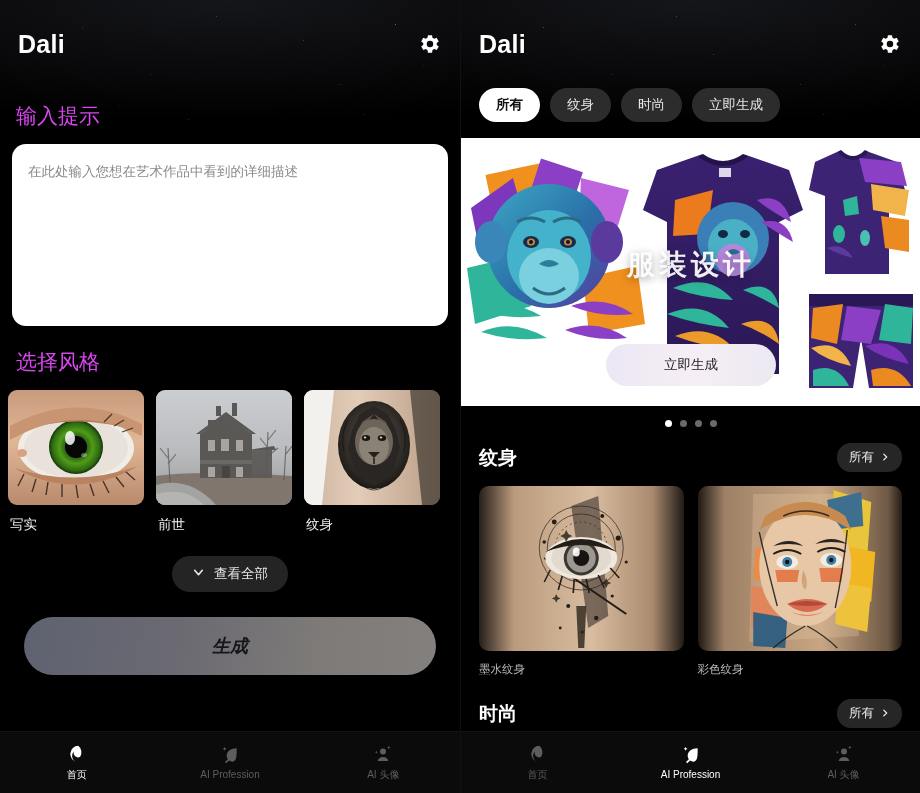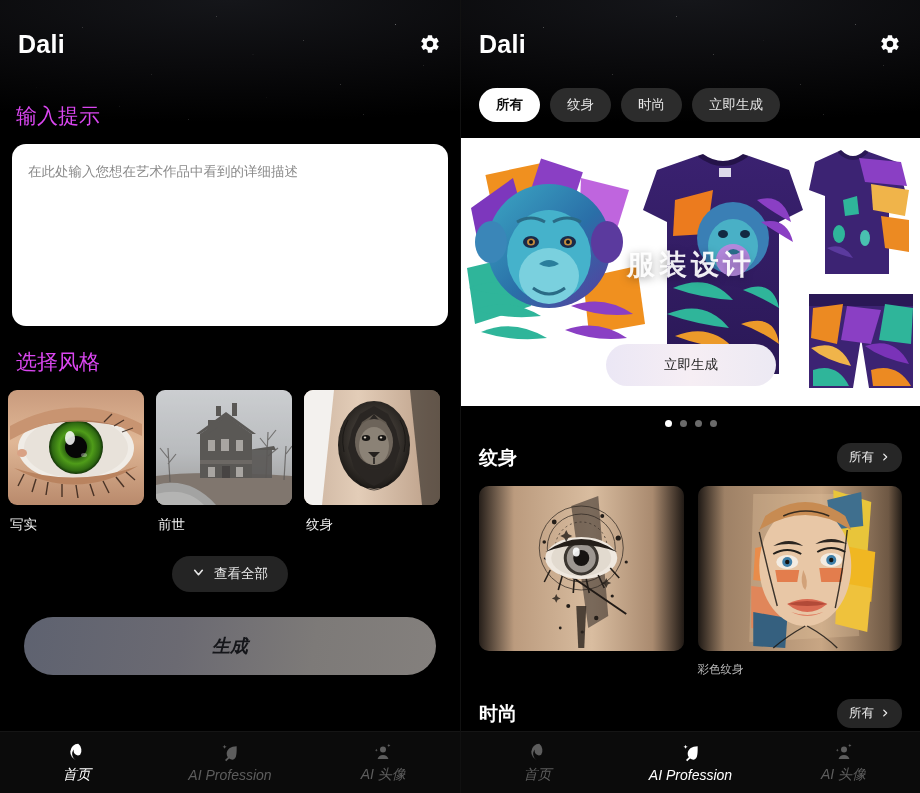--- a/index.html
+++ b/index.html
@@ -85,21 +85,21 @@
     position:absolute; left:0; bottom:0; width:100%; height:62px;
     background:#0b0b0b; border-top:1px solid #151515;
     display:flex; align-items:center;
   }
   .navitem {
     flex:1; display:flex; flex-direction:column; align-items:center; gap:4px;
     cursor:pointer; color:#5d5d5d;
   }
   .navitem.active { color:#ffffff; }
   .navitem svg { width:20px; height:20px; display:block; }
-  .navlabel { font-size:14px;font-style:italic; }
+  .navlabel { font-size:10px; }
 
   
   .tabs { position:relative; z-index:2; display:flex; gap:10px; padding:0 18px 16px 18px; }
   .tab {
     border-radius:18px; padding:8px 17px; font-size:13.5px;
     background:#2c2c2c; color:#e6e6e6; border:none; cursor:pointer; font-family:inherit;
     white-space:nowrap;
   }
   .tab.active { background:#ffffff; color:#111; font-weight:bold; }
 
@@ -566,20 +566,21 @@
                 <circle cx="84" cy="142" r="1.4"></circle>
             </g>
             <g fill="#241e19" opacity=".8">
               <path d="M90 44 l2 4 4 2 -4 2 -2 4 -2-4 -4-2 4-2z"></path>
               <path d="M130 92 l1.6 3.4 3.4 1.6 -3.4 1.6 -1.6 3.4 -1.6-3.4 -3.4-1.6 3.4-1.6z"></path>
               <path d="M80 108 l1.4 3 3 1.4 -3 1.4 -1.4 3 -1.4-3 -3-1.4 3-1.4z"></path>
             </g>
             <path d="M100 120 L110 120 L108 162 L102 162Z" fill="#2a231d" opacity=".8"></path>
           </svg>
         </div>
+        <div class="gcaption">墨水纹身</div>
       </div>
 
       <div class="gcard">
         <div class="gthumb">
           <svg viewBox="0 0 210 165" preserveAspectRatio="xMidYMid slice">
             <defs>
               <linearGradient id="skinB" x1="0" y1="0" x2="1" y2="0">
                 <stop offset="0%" stop-color="#120f0d"></stop>
                   <stop offset="14%" stop-color="#9e8166"></stop>
                 <stop offset="60%" stop-color="#c8a684"></stop>

